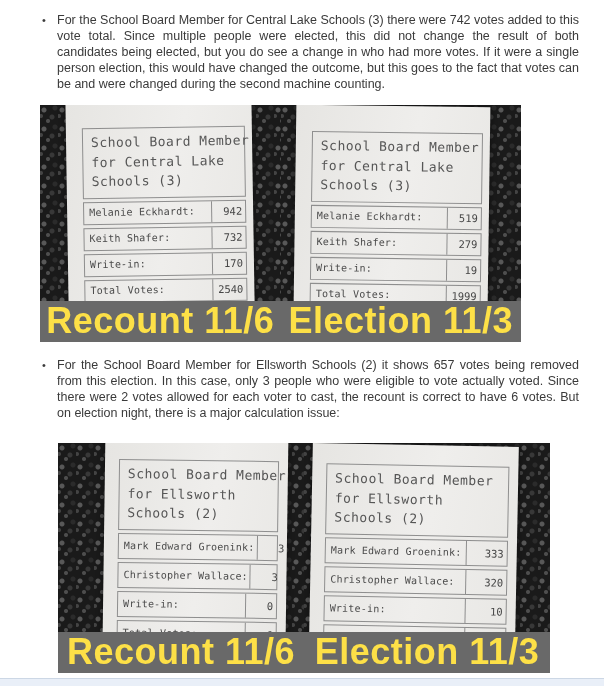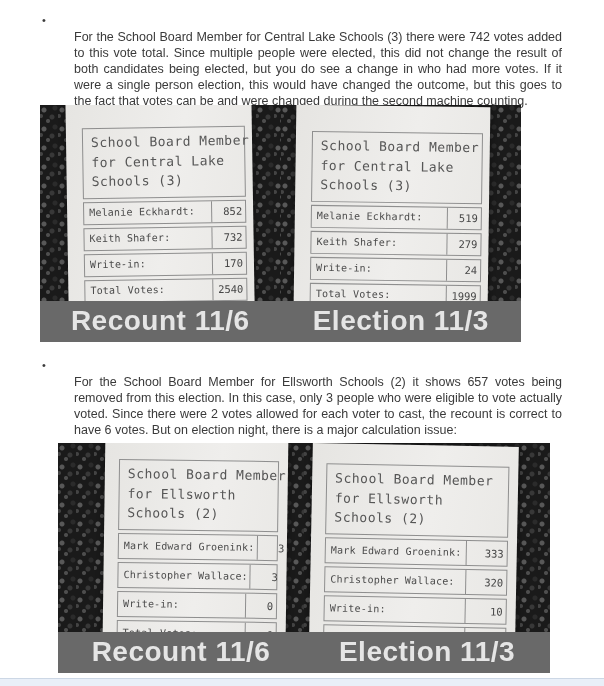--- a/index.html
+++ b/index.html
@@ -6,21 +6,21 @@
   body{
     width:604px;height:686px;position:relative;background:#ffffff;
     font-family:"Liberation Sans", sans-serif;overflow:hidden;
   }
   
   .bullet{
     position:absolute;left:42px;width:537px;display:flex;
     color:#3a3a3a;font-size:12.5px;line-height:16px;
   }
   .bullet .marker{width:15px;flex:0 0 15px;font-size:11px;line-height:16px;color:#3a3a3a;}
-  .bullet p{margin:17px;flex:1;text-align:justify;}
+  .bullet p{margin:0;flex:1;text-align:justify;}
   #bullet1{top:12px;}
   #bullet2{top:357px;}
 
   
   .figure{position:absolute;}
   #fig1{left:40px;top:105px;width:481px;}
   #fig2{left:58px;top:443px;width:492px;}
   .photos{display:flex;width:100%;}
   #fig1 .photos{height:196px;}
   #fig2 .photos{height:189px;}
@@ -67,22 +67,22 @@
     padding:4px 3px 5px 2px;color:#464646;
   }
   #fig2 .t-value{padding-top:6px;padding-bottom:6px;}
   .f1p0 .t-value,.f1p1 .t-value{width:28px;flex:0 0 28px;}
   .f2p0 .t-value{width:25px;flex:0 0 25px;}
   .f2p1 .t-value{width:35px;flex:0 0 35px;}
 
   
   .band{height:41px;background:#696969;display:flex;}
   .caption{
-    width:50%;text-align:center;color:#e5e5e5;
-    font-size:28px;font-weight:bold;line-height:40px;letter-spacing:0.5px;
+    width:50%;text-align:center;color:#fde047;
+    font-size:36px;font-weight:bold;line-height:40px;letter-spacing:0.5px;
   }
 
   
   .page-edge{
     position:absolute;left:0;right:0;top:678px;height:8px;
     background:#e9eff8;border-top:1px solid #ccd7e5;
   }
 </style>
 </head>
 <body>
@@ -98,21 +98,21 @@
     <div class="photo f1p0">
       <div class="paper">
         <div class="tally">
           <div class="t-title">
             <div>School Board Member</div>
             <div>for Central Lake</div>
             <div>Schools (3)</div>
           </div>
           <div class="t-row">
             <span class="t-label">Melanie Eckhardt:</span>
-            <span class="t-value">852</span>
+            <span class="t-value">942</span>
           </div>
           <div class="t-row">
             <span class="t-label">Keith Shafer:</span>
             <span class="t-value">732</span>
           </div>
           <div class="t-row">
             <span class="t-label">Write-in:</span>
             <span class="t-value">170</span>
           </div>
           <div class="t-row">
@@ -134,21 +134,21 @@
           <div class="t-row">
             <span class="t-label">Melanie Eckhardt:</span>
             <span class="t-value">519</span>
           </div>
           <div class="t-row">
             <span class="t-label">Keith Shafer:</span>
             <span class="t-value">279</span>
           </div>
           <div class="t-row">
             <span class="t-label">Write-in:</span>
-            <span class="t-value">24</span>
+            <span class="t-value">19</span>
           </div>
           <div class="t-row">
             <span class="t-label">Total Votes:</span>
             <span class="t-value">1999</span>
           </div>
         </div>
       </div>
     </div>
 
   </div>

